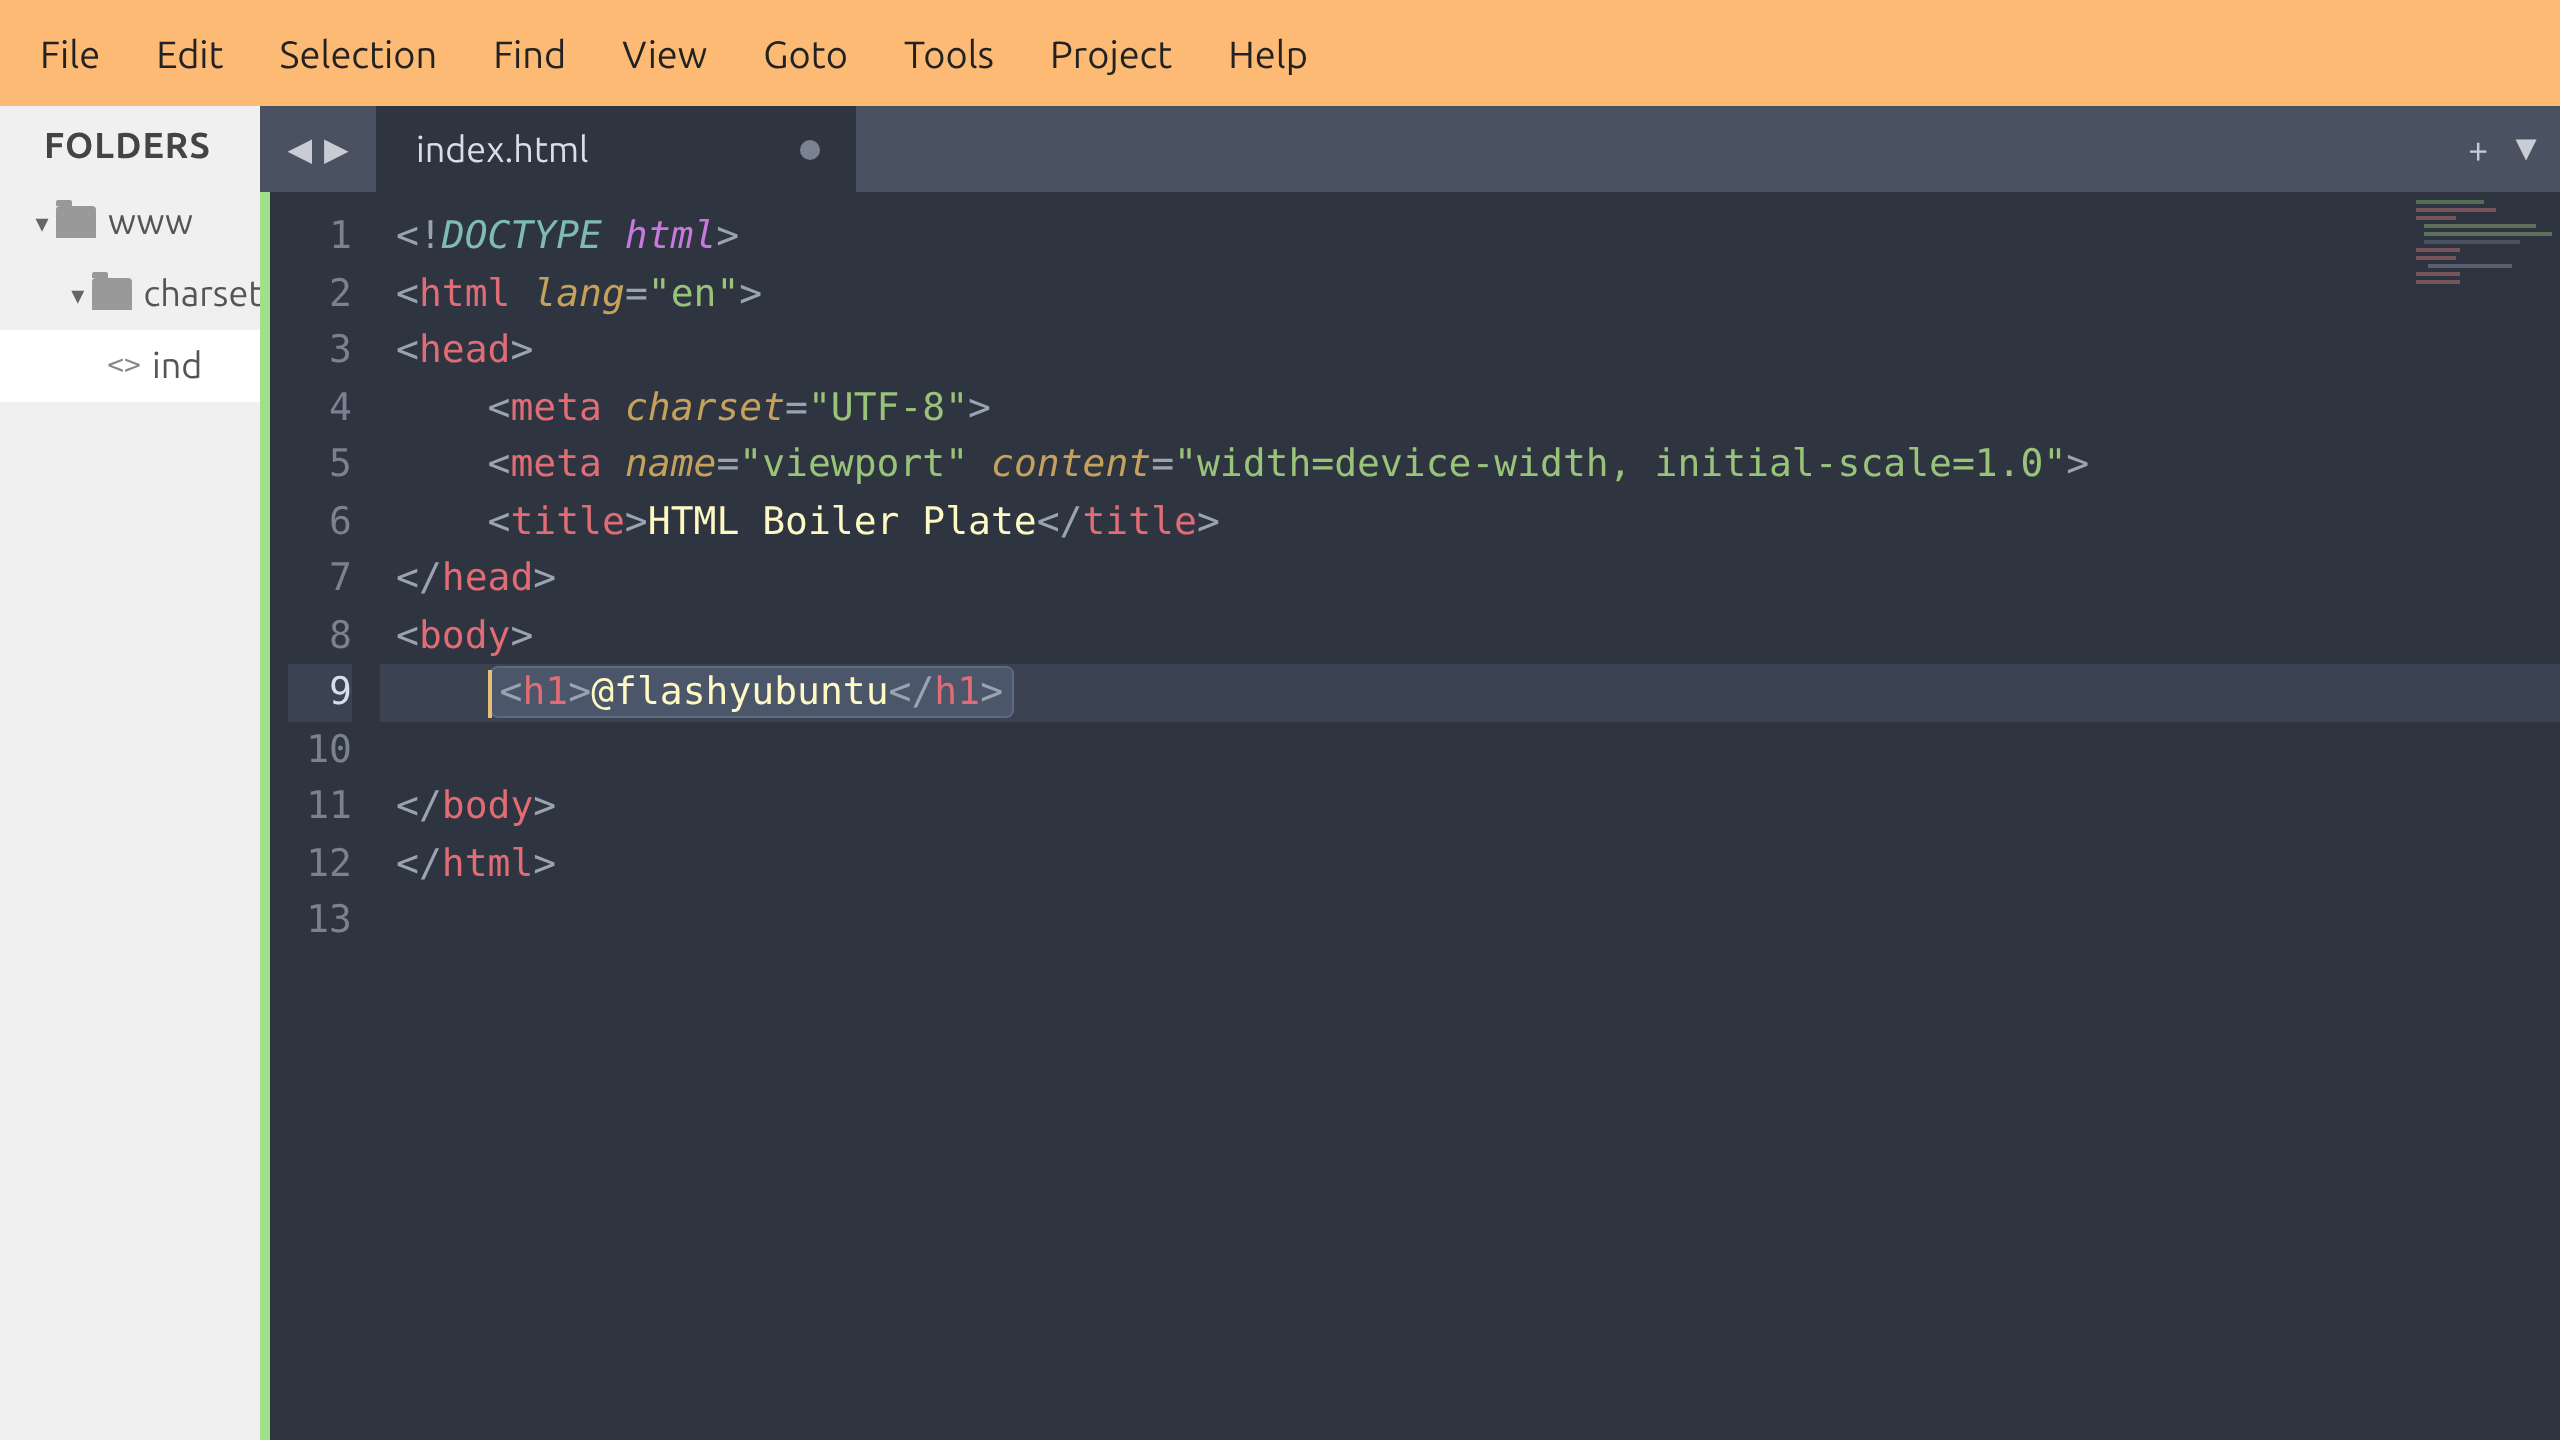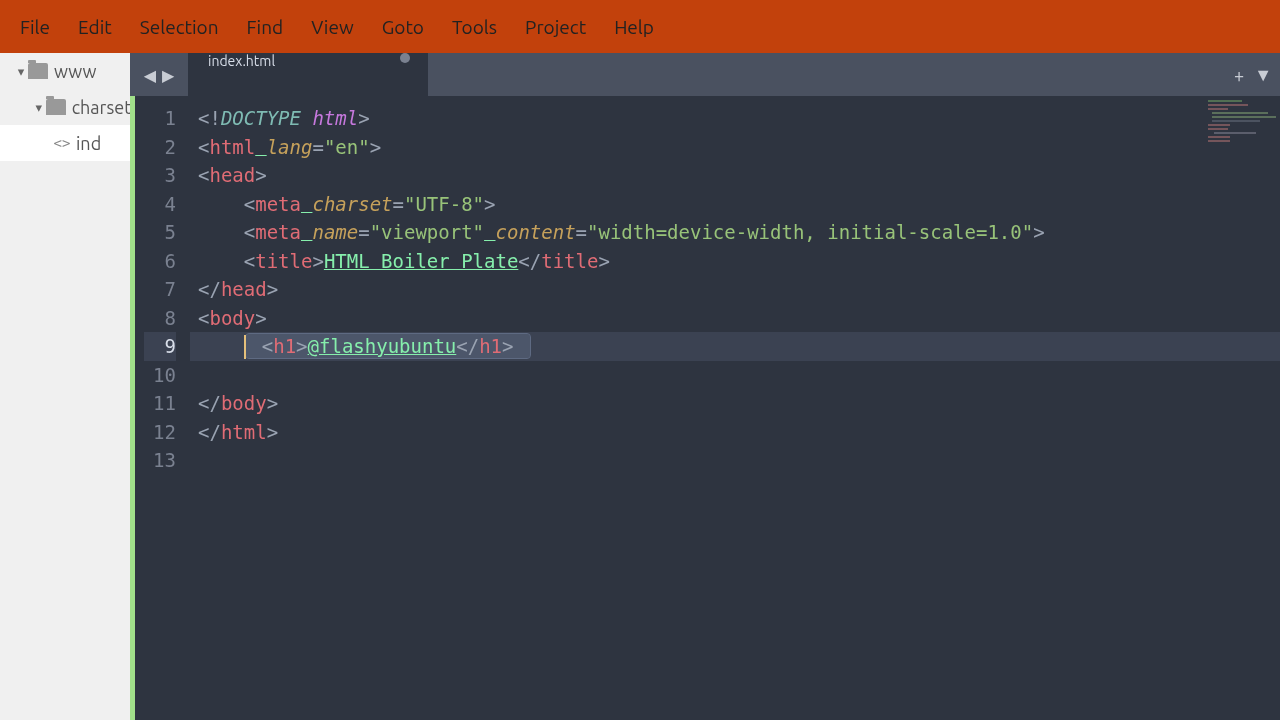--- a/index.html
+++ b/index.html
@@ -8,21 +8,21 @@
     background: #f0f0f0;
     width: 1280px;
     height: 720px;
     overflow: hidden;
     display: flex;
     flex-direction: column;
   }
   
   .menubar {
     height: 53px;
-    background: #c2410c;
+    background: #fdba74;
     display: flex;
     align-items: center;
     padding: 0 6px;
     font-size: 19px;
     color: #222;
   }
   .menubar .menu-item {
     padding: 6px 14px;
     cursor: pointer;
   }
@@ -130,23 +130,24 @@
     color: #c8ccd4;
   }
   .nav-arrows span {
     font-size: 16px;
     cursor: pointer;
     line-height: 1;
   }
   .tab {
     background: #2e3440;
     display: flex;
+    align-items: center;
     padding: 0 20px;
     color: #d8dee9;
-    font-size: 14px;
+    font-size: 18px;
     min-width: 240px;
     position: relative;
     cursor: pointer;
   }
   .tab .dirty {
     position: absolute;
     right: 18px;
     width: 10px; height: 10px;
     border-radius: 50%;
     background: #7a8190;
@@ -191,40 +192,40 @@
   .code .line { height: 28.5px; position: relative; }
   .code .line.active-bg {
     background: #3b4252;
     margin-left: -8px;
     padding-left: 8px;
   }
   
   .sel {
     background: #4c566a;
     border-radius: 3px;
-    padding: 1px 16px;
+    padding: 1px 4px;
     outline: 1px solid #5e6a82;
   }
   .cursor {
     display: inline-block;
     width: 0;
     border-left: 2px solid #e5c07b;
     height: 24px;
     vertical-align: text-bottom;
     position: relative;
     top: 2px;
   }
   
   .punct  { color: #9aa3b2; }
   .doct   { color: #7fbbb3; font-style: italic; }
   .doct-kw{ color: #c678dd; font-style: italic; }
   .tag    { color: #e06c75; }
   .attr   { color: #c6a15b; font-style: italic; }
   .string { color: #98c379; }
-  .text   { color: #86efac; text-decoration: underline; }
+  .text   { color: #fef9c3; }
 
   
   .minimap {
     position: absolute;
     top: 4px;
     right: 4px;
     width: 70px;
     height: 60px;
     pointer-events: none;
     opacity: 0.5;
@@ -255,20 +256,21 @@
   <div class="menu-item">View</div>
   <div class="menu-item">Goto</div>
   <div class="menu-item">Tools</div>
   <div class="menu-item">Project</div>
   <div class="menu-item">Help</div>
 </div>
 
 <div class="main">
 
   <div class="sidebar">
+    <div class="sidebar-header">FOLDERS</div>
     <div class="tree">
       <div class="tree-row">
         <span class="arrow">▾</span>
         <span class="folder-icon"></span>
         <span class="label">www</span>
       </div>
       <div class="tree-row indent1">
         <span class="arrow">▾</span>
         <span class="folder-icon"></span>
         <span class="label">charset</span>

